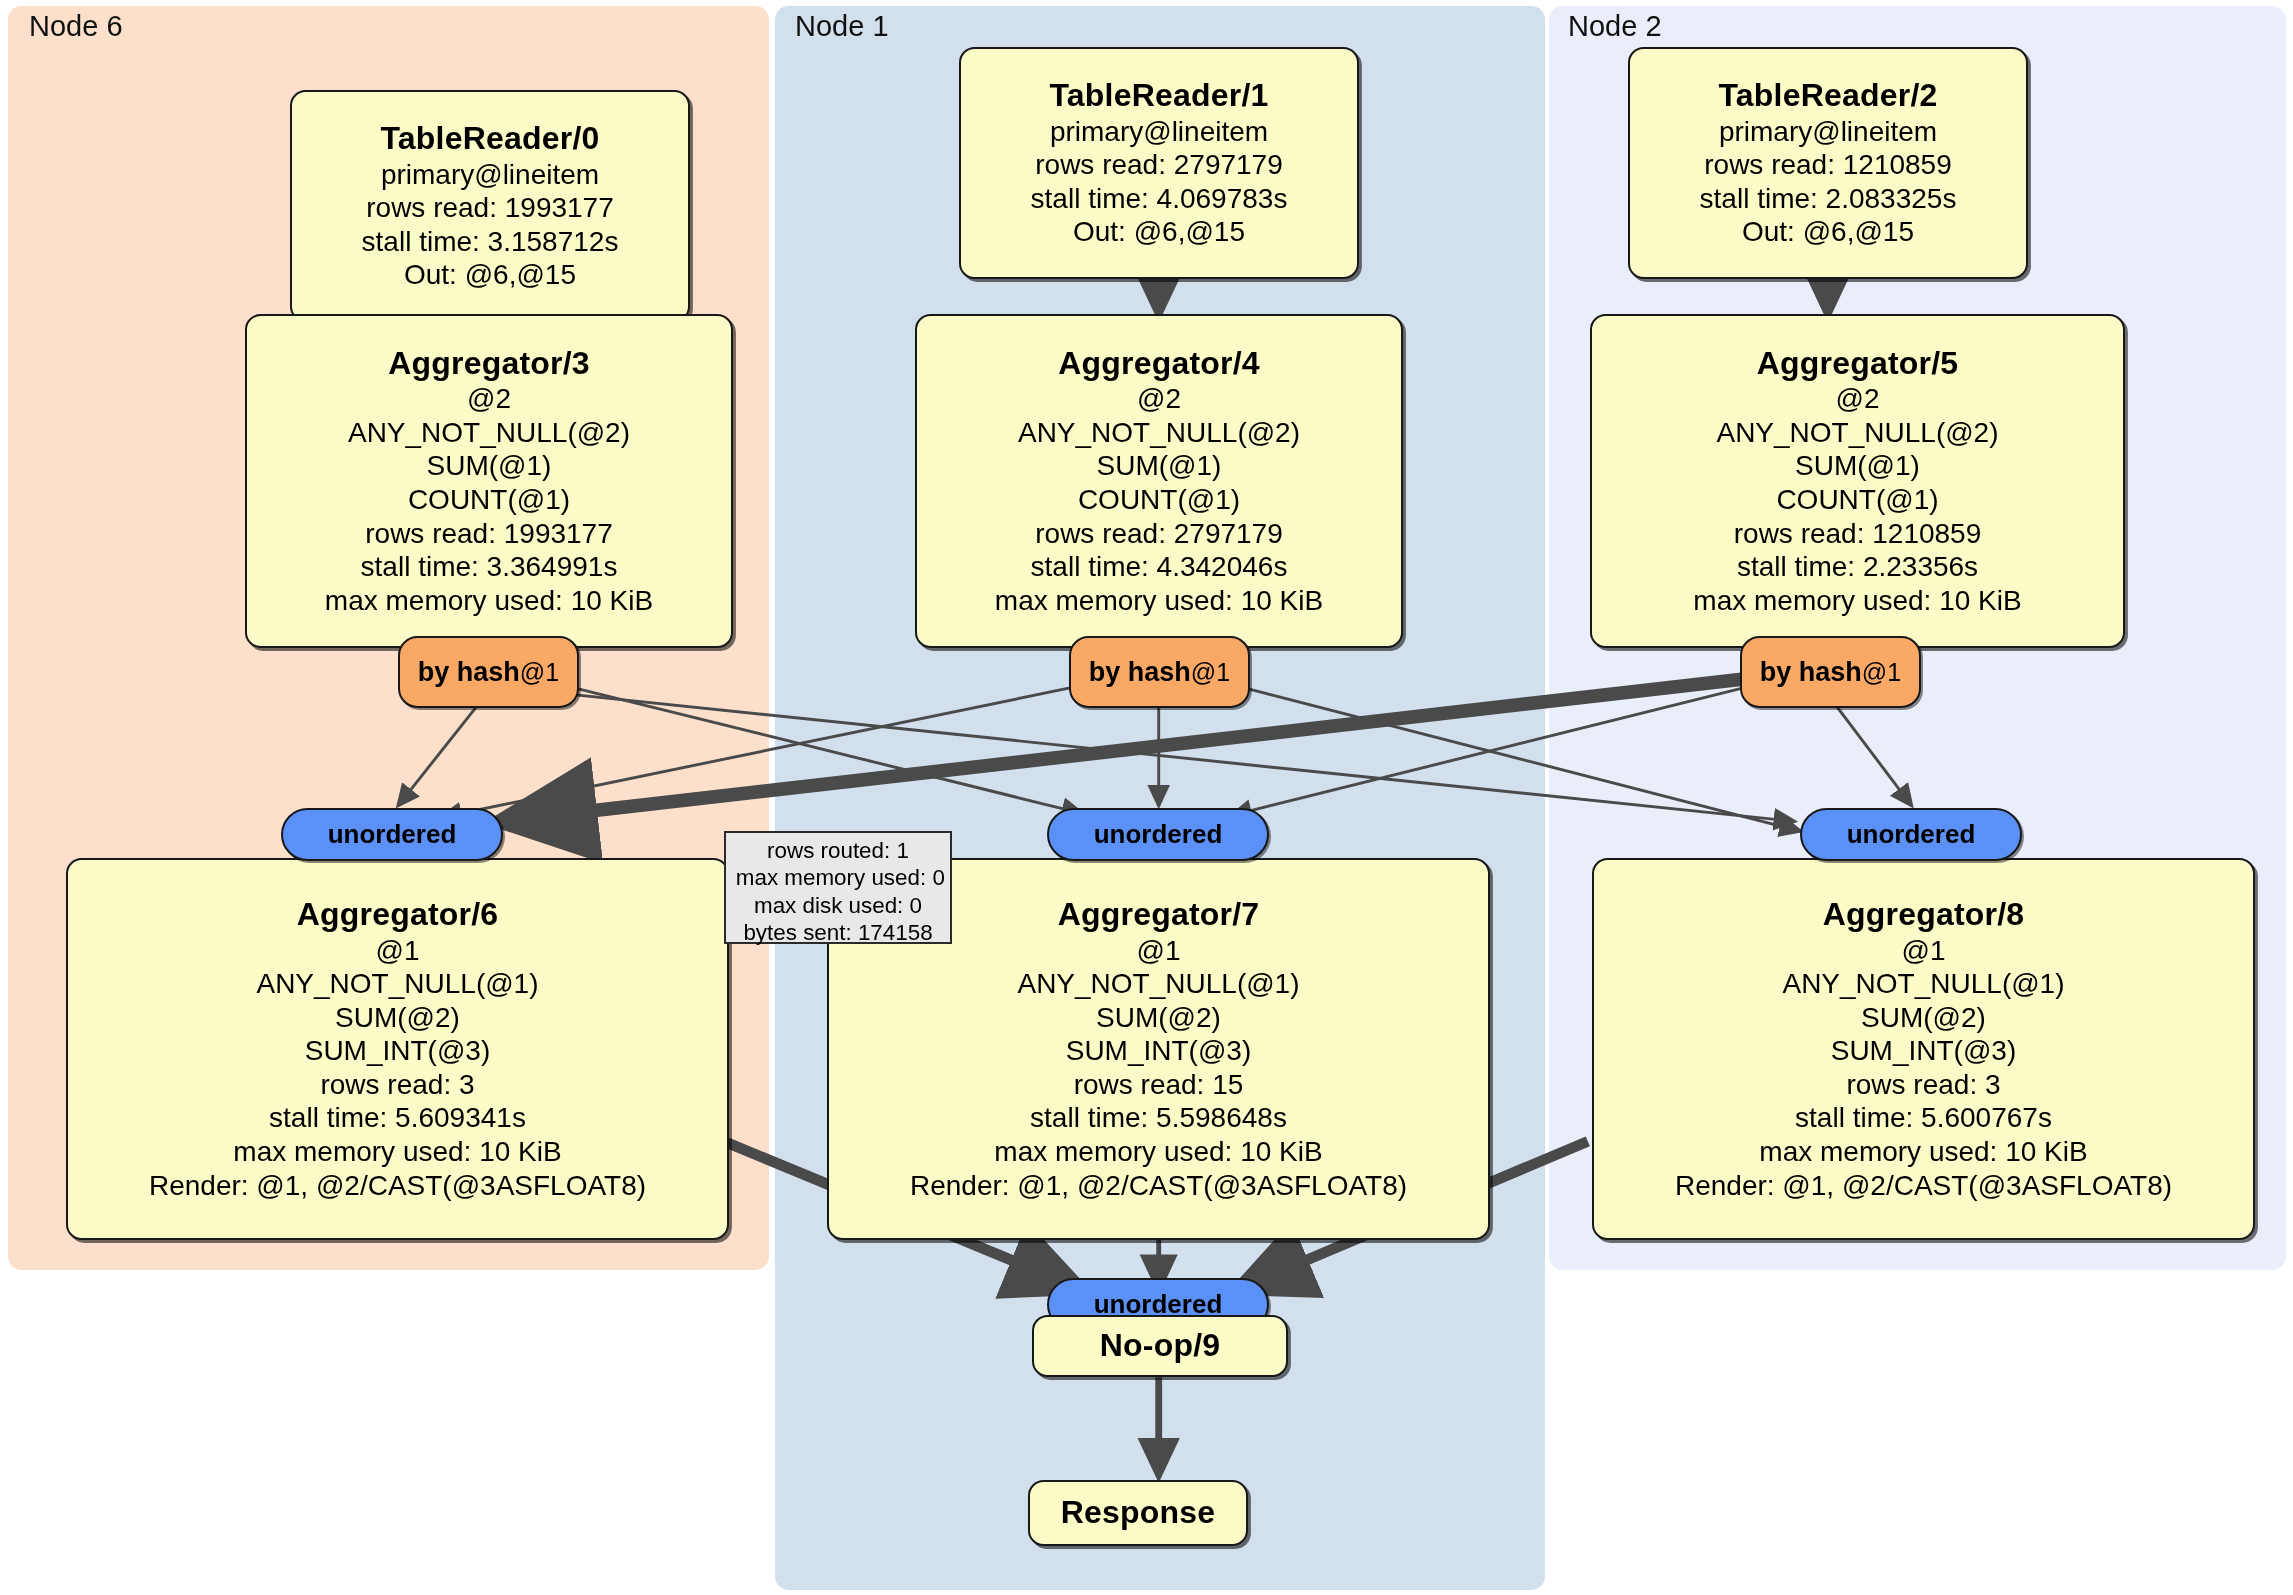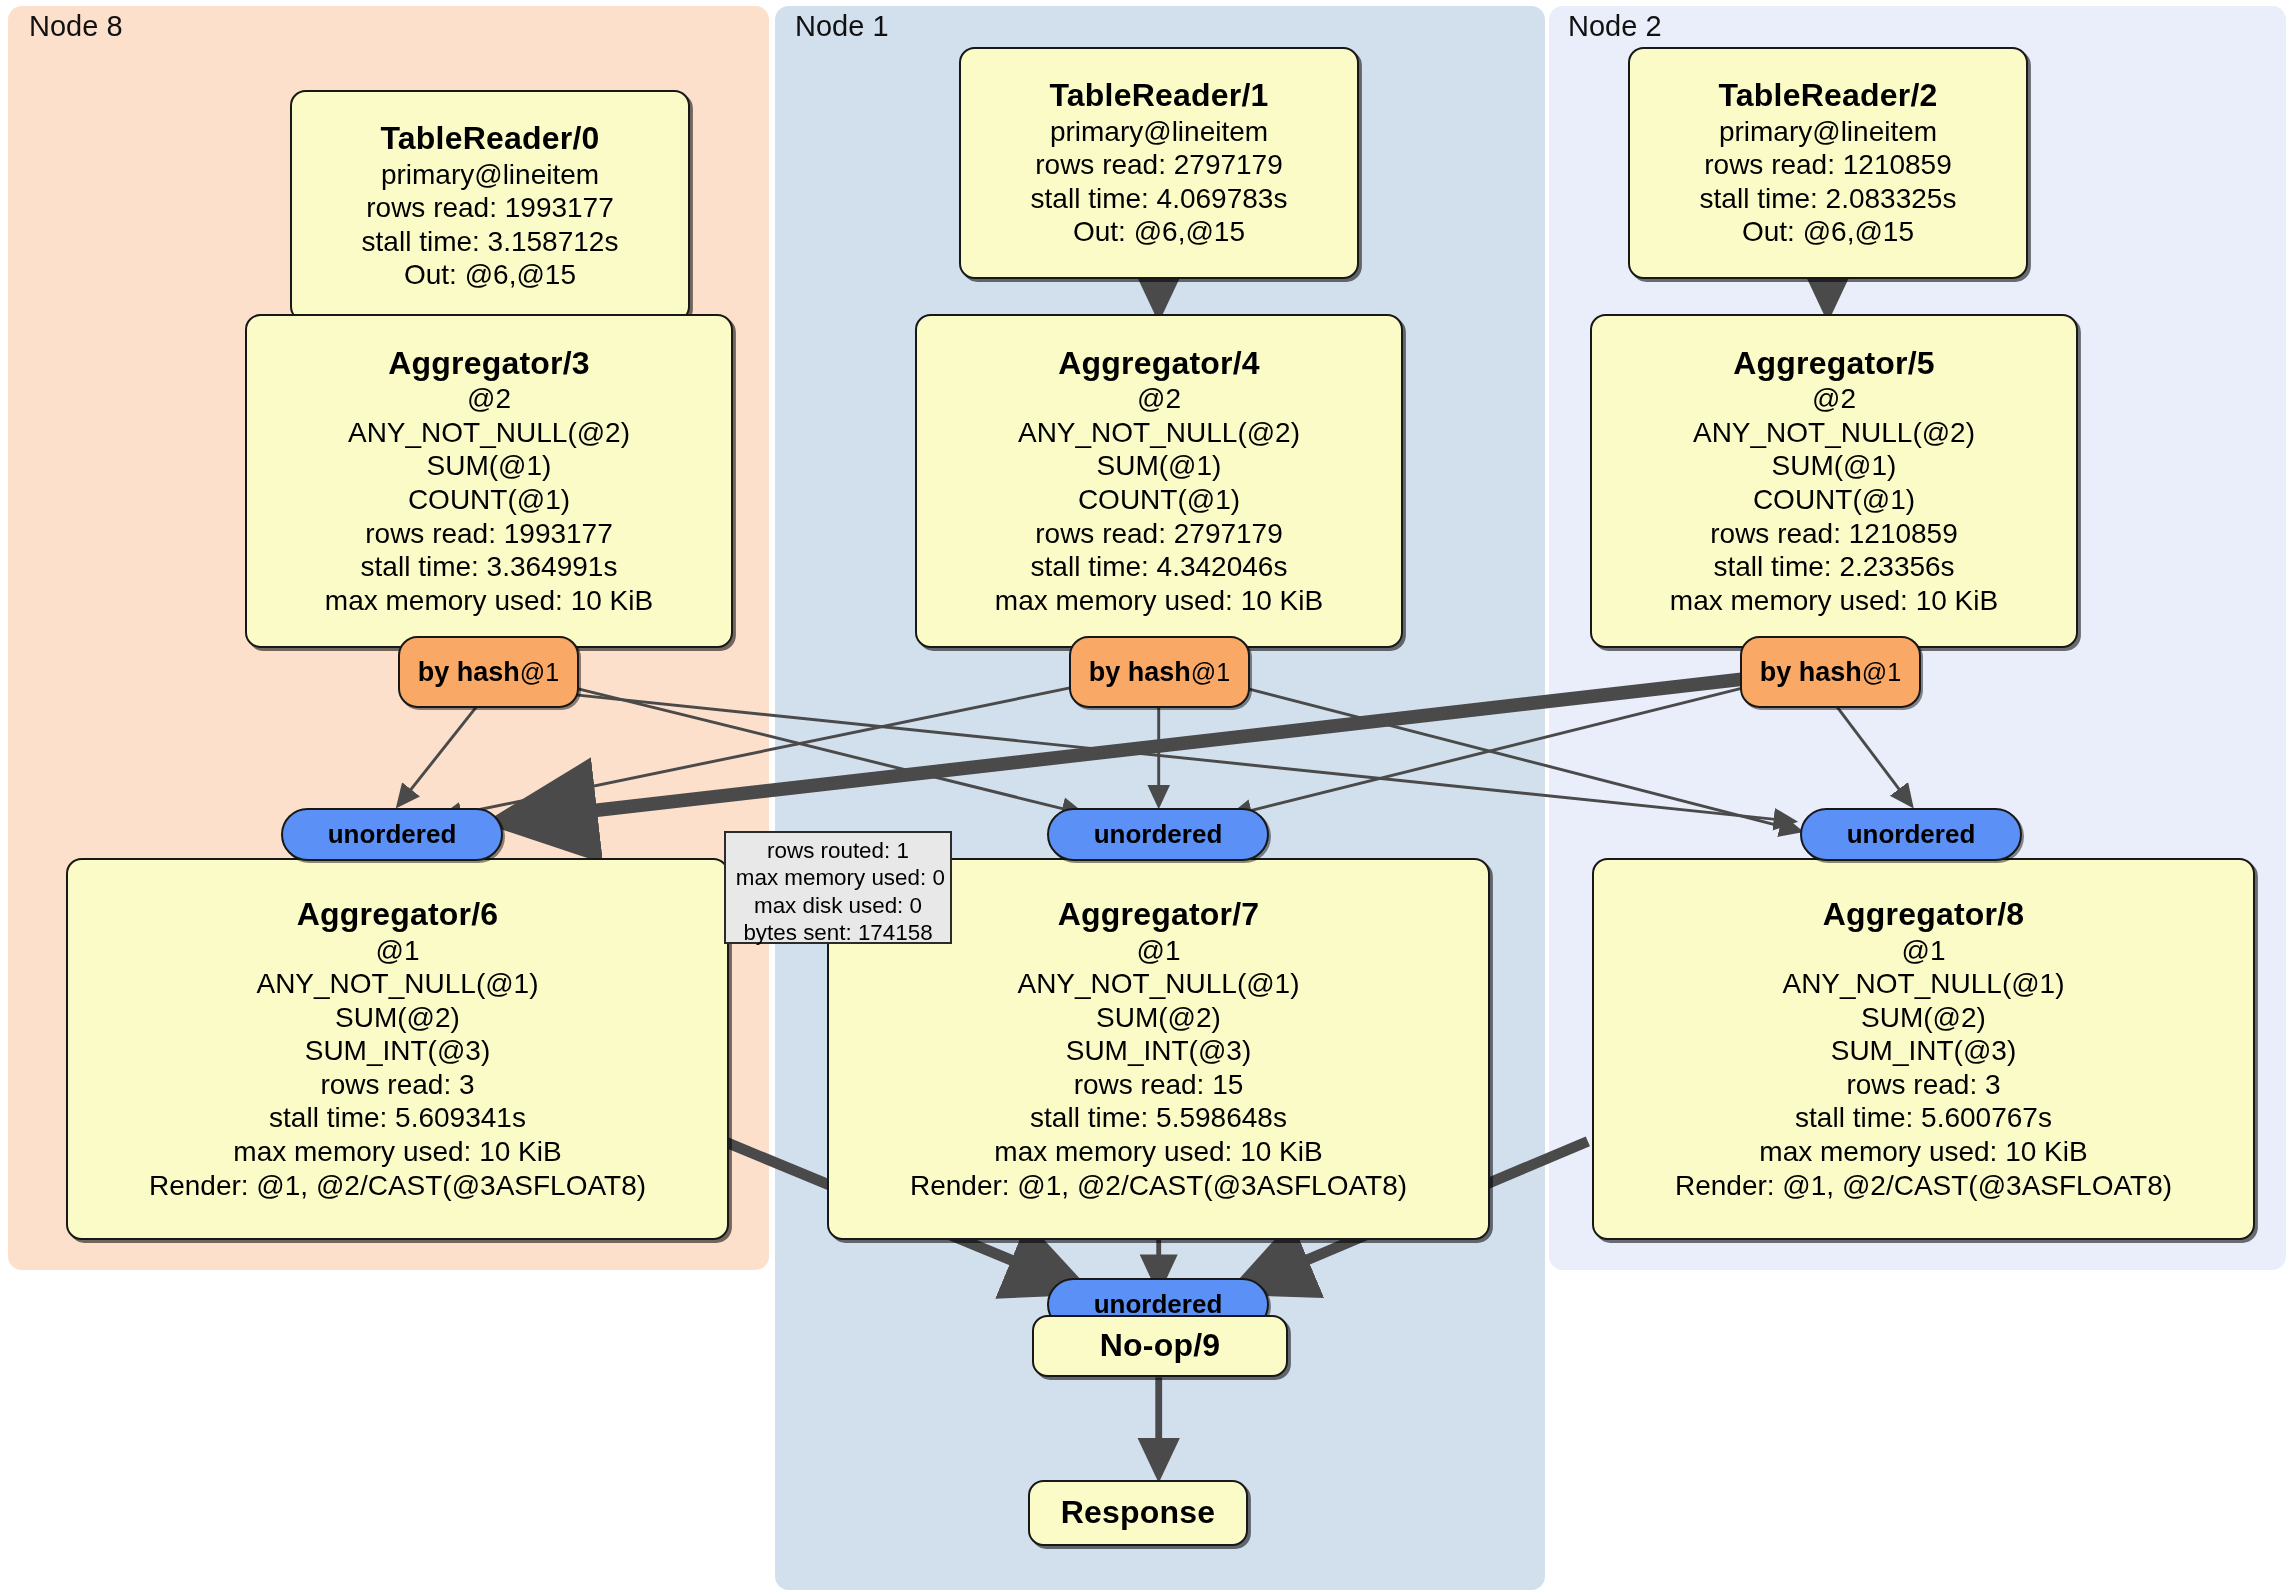--- a/index.html
+++ b/index.html
@@ -51,21 +51,21 @@
     text-align:center;color:#000;
   }
   .statbox .line{font-size:22.4px;line-height:1.22;white-space:nowrap;}
 </style>
 </head>
 <body>
 
 <div id="stage">
 
   <div class="cluster" style="left:7.8px;top:5.9px;width:761px;height:1264px;background:#fce0cc;"></div>
-  <div class="cluster-label" style="left:29px;top:9.8px;">Node 8</div>
+  <div class="cluster-label" style="left:29px;top:9.8px;">Node 6</div>
 
   <div class="cluster" style="left:775px;top:5.9px;width:770px;height:1584px;background:#d2e0ee;"></div>
   <div class="cluster-label" style="left:795px;top:9.8px;">Node 1</div>
 
   <div class="cluster" style="left:1549px;top:5.9px;width:737px;height:1264px;background:#e9eefa;"></div>
   <div class="cluster-label" style="left:1568px;top:9.8px;">Node 2</div>
 
   <svg id="edges" viewBox="0 0 2352 1636">
     <defs>
       <marker id="ah" markerWidth="9" markerHeight="9" refX="7.2" refY="4.5" orient="auto" markerUnits="strokeWidth">
@@ -146,21 +146,21 @@
     <div class="title">Aggregator/4</div>
     <div class="line">@2</div>
     <div class="line">ANY_NOT_NULL(@2)</div>
     <div class="line">SUM(@1)</div>
     <div class="line">COUNT(@1)</div>
     <div class="line">rows read: 2797179</div>
     <div class="line">stall time: 4.342046s</div>
     <div class="line">max memory used: 10 KiB</div>
   </div>
 
-  <div class="proc" style="left:1590px;top:314px;width:488px;height:334px;">
+  <div class="proc" style="left:1590px;top:314px;width:535px;height:334px;">
     <div class="title">Aggregator/5</div>
     <div class="line">@2</div>
     <div class="line">ANY_NOT_NULL(@2)</div>
     <div class="line">SUM(@1)</div>
     <div class="line">COUNT(@1)</div>
     <div class="line">rows read: 1210859</div>
     <div class="line">stall time: 2.23356s</div>
     <div class="line">max memory used: 10 KiB</div>
   </div>
 

